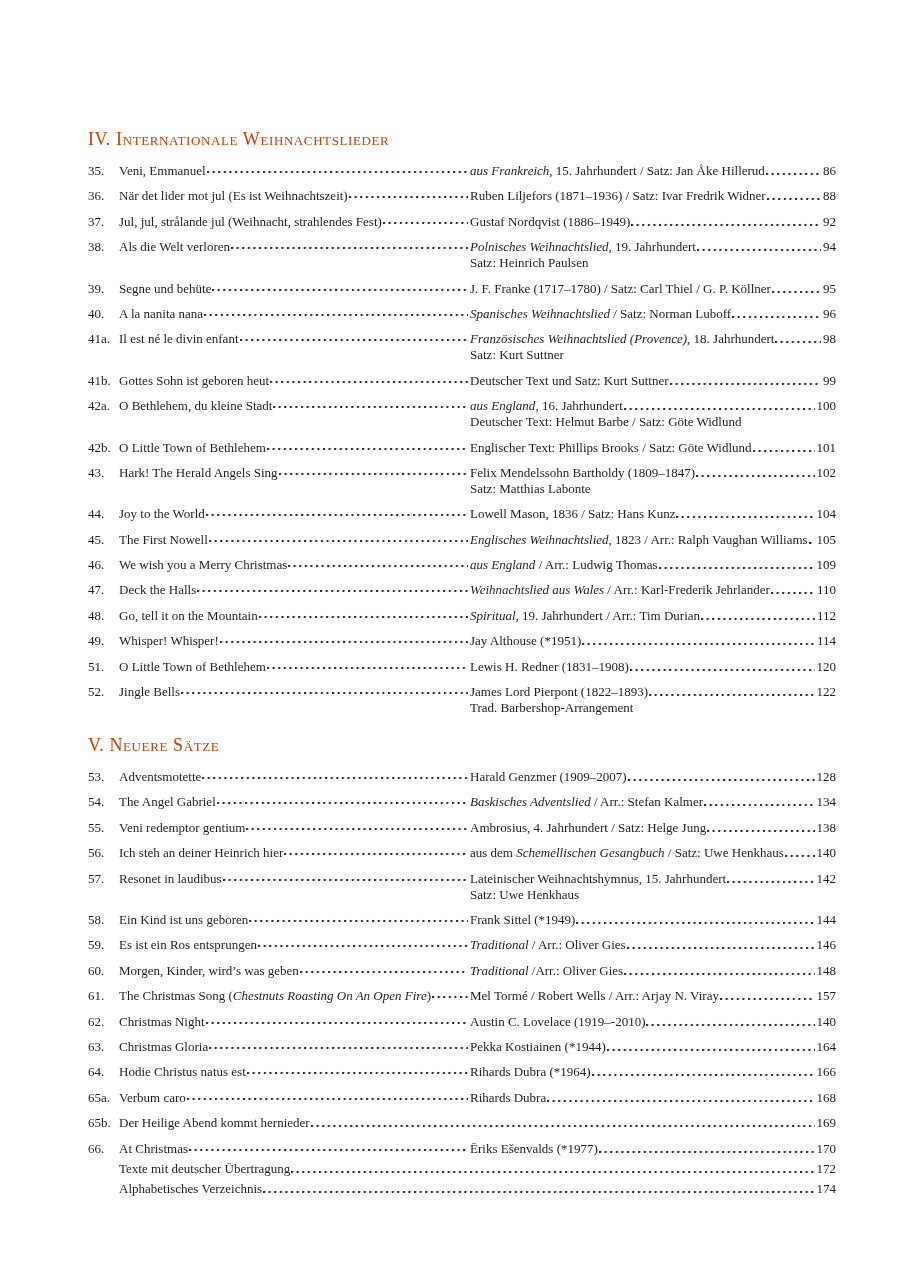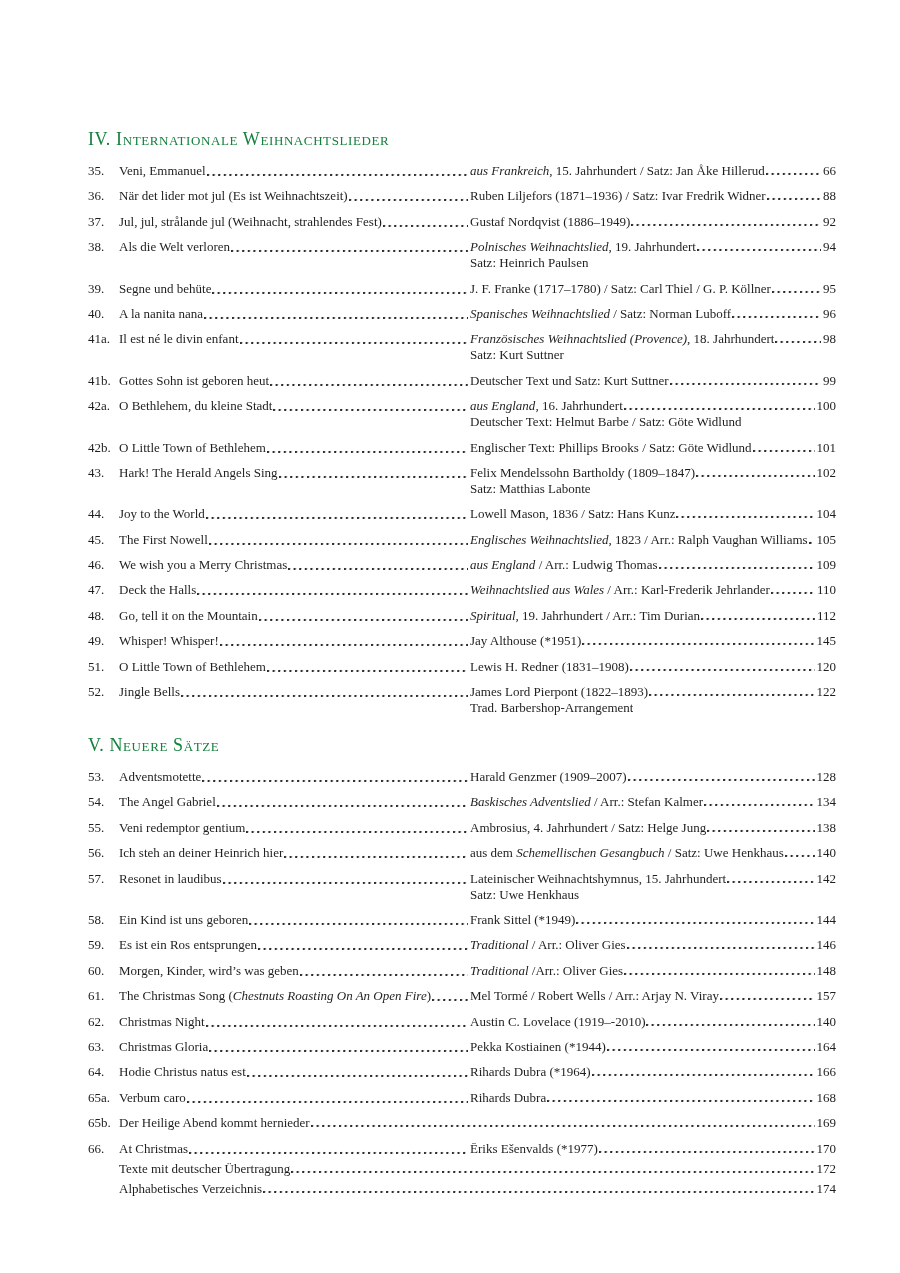--- a/index.html
+++ b/index.html
@@ -14,36 +14,36 @@
     width: 900px; height: 1273px;
     padding: 128px 64px 40px 88px;
     background: #ffffff;
   }
   .section-heading {
     font-variant: small-caps;
     font-weight: normal;
     font-size: 18px;
     line-height: 22px;
     letter-spacing: 0.6px;
-    color: #15803d;
+    color: #c2410c;
     margin: 0 0 13px 0;
   }
   .entry-list + .section-heading { margin-top: 18px; }
   .row {
     display: flex;
     align-items: baseline;
     font-size: 13px;
     line-height: 16px;
     margin: 0 0 9.4px 0;
     white-space: nowrap;
   }
   .num { flex: 0 0 31px; }
   .title-cell {
     display: flex;
-    align-items: center;
+    align-items: flex-start;
     flex: 0 0 auto;
     min-width: 351px;
     max-width: 520px;
   }
   .title { flex: 0 0 auto; }
   .credit { flex: 0 1 auto; min-width: 0; overflow: hidden; }
   .leader {
     flex: 1 1 6px;
     min-width: 6px;
     height: 10px;
@@ -66,21 +66,21 @@
       <h2 class="section-heading">IV. Internationale Weihnachtslieder</h2>
       <div class="entry-list">
         <div class="row">
           <span class="num">35.</span>
           <span class="title-cell">
             <span class="title"><span>Veni, Emmanuel</span></span>
             <span class="leader"></span>
           </span>
           <span class="credit"><span class="it">aus Frankreich</span><span>, 15. Jahrhundert / Satz: Jan Åke Hillerud</span></span>
           <span class="leader"></span>
-          <span class="pagenum">66</span>
+          <span class="pagenum">86</span>
         </div>
         <div class="row">
           <span class="num">36.</span>
           <span class="title-cell">
             <span class="title"><span>När det lider mot jul (Es ist Weihnachtszeit)</span></span>
             <span class="leader"></span>
           </span>
           <span class="credit"><span>Ruben Liljefors (1871–1936) / Satz: Ivar Fredrik Widner</span></span>
           <span class="leader"></span>
           <span class="pagenum">88</span>
@@ -246,21 +246,21 @@
           <span class="pagenum">112</span>
         </div>
         <div class="row">
           <span class="num">49.</span>
           <span class="title-cell">
             <span class="title"><span>Whisper! Whisper!</span></span>
             <span class="leader"></span>
           </span>
           <span class="credit"><span>Jay Althouse (*1951)</span></span>
           <span class="leader"></span>
-          <span class="pagenum">145</span>
+          <span class="pagenum">114</span>
         </div>
         <div class="row">
           <span class="num">51.</span>
           <span class="title-cell">
             <span class="title"><span>O Little Town of Bethlehem</span></span>
             <span class="leader"></span>
           </span>
           <span class="credit"><span>Lewis H. Redner (1831–1908)</span></span>
           <span class="leader"></span>
           <span class="pagenum">120</span>

